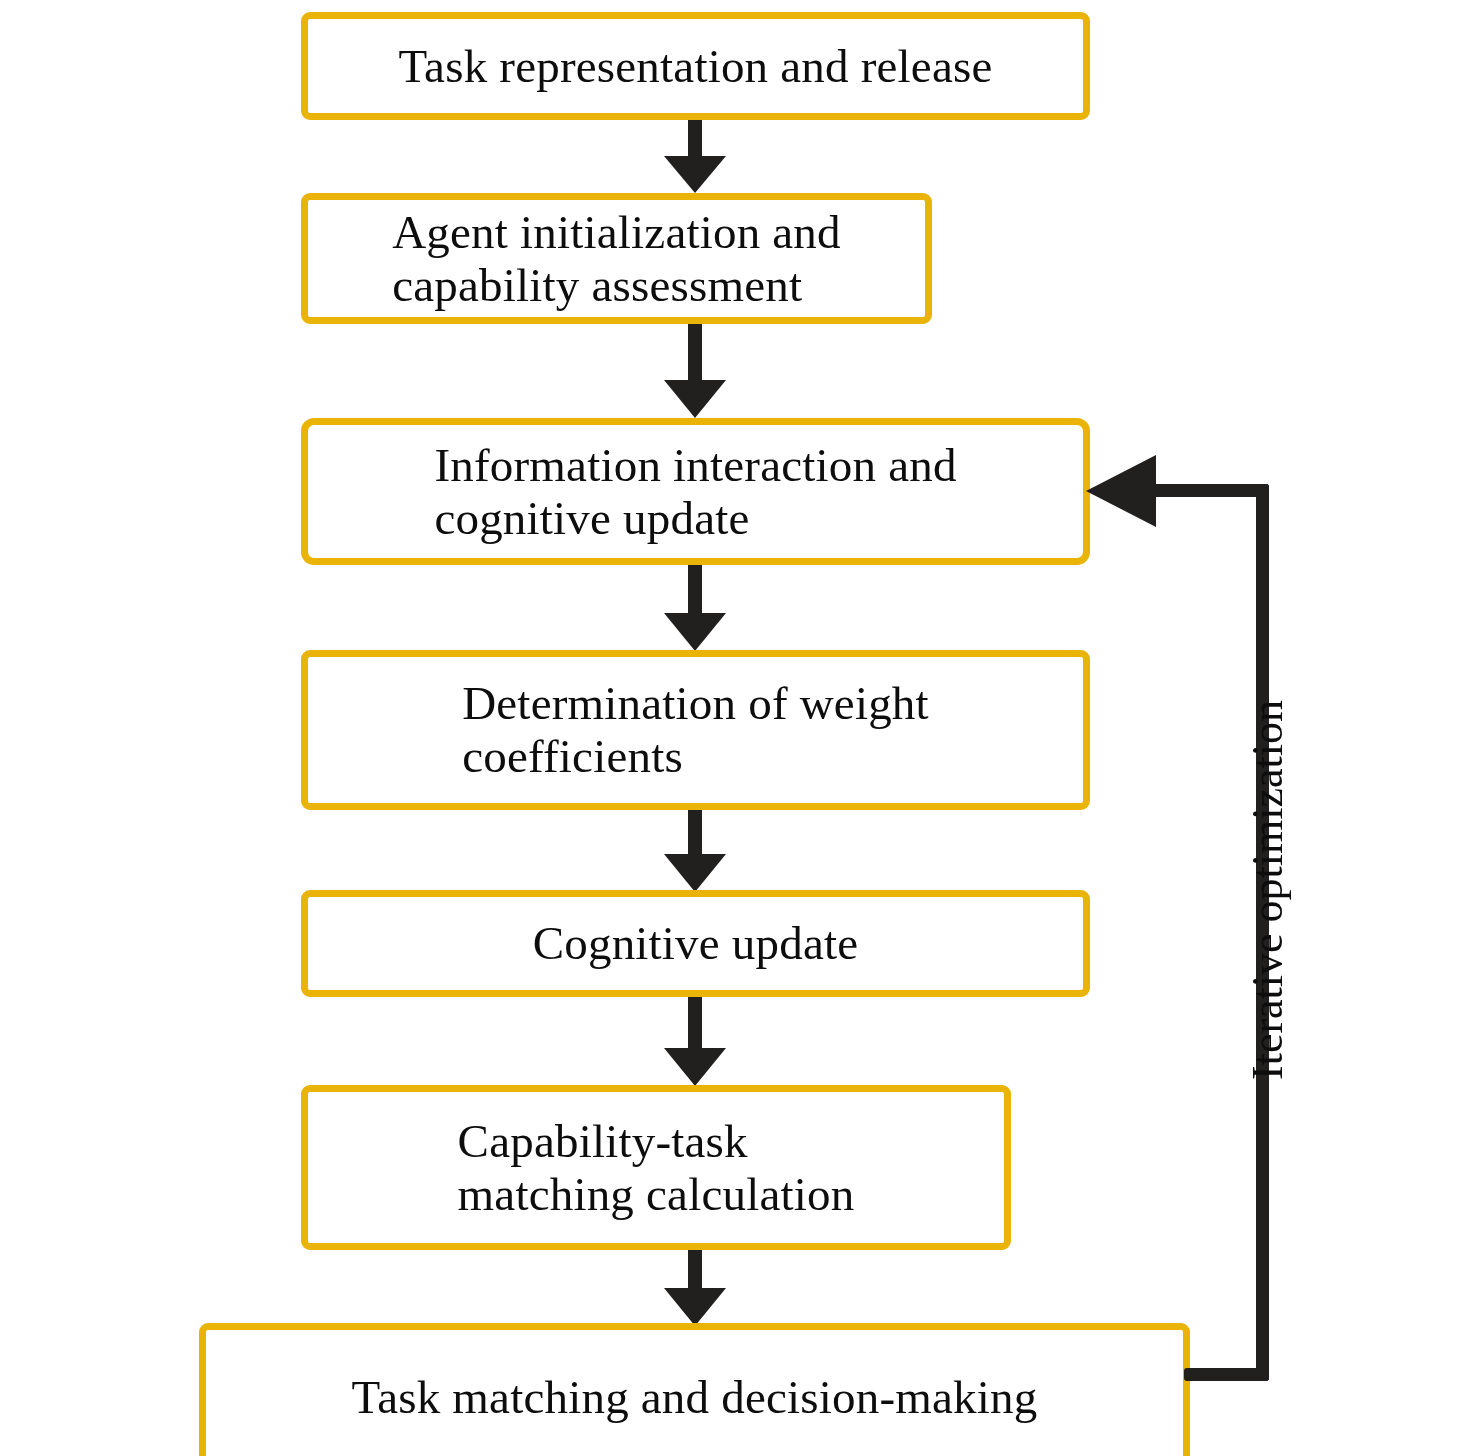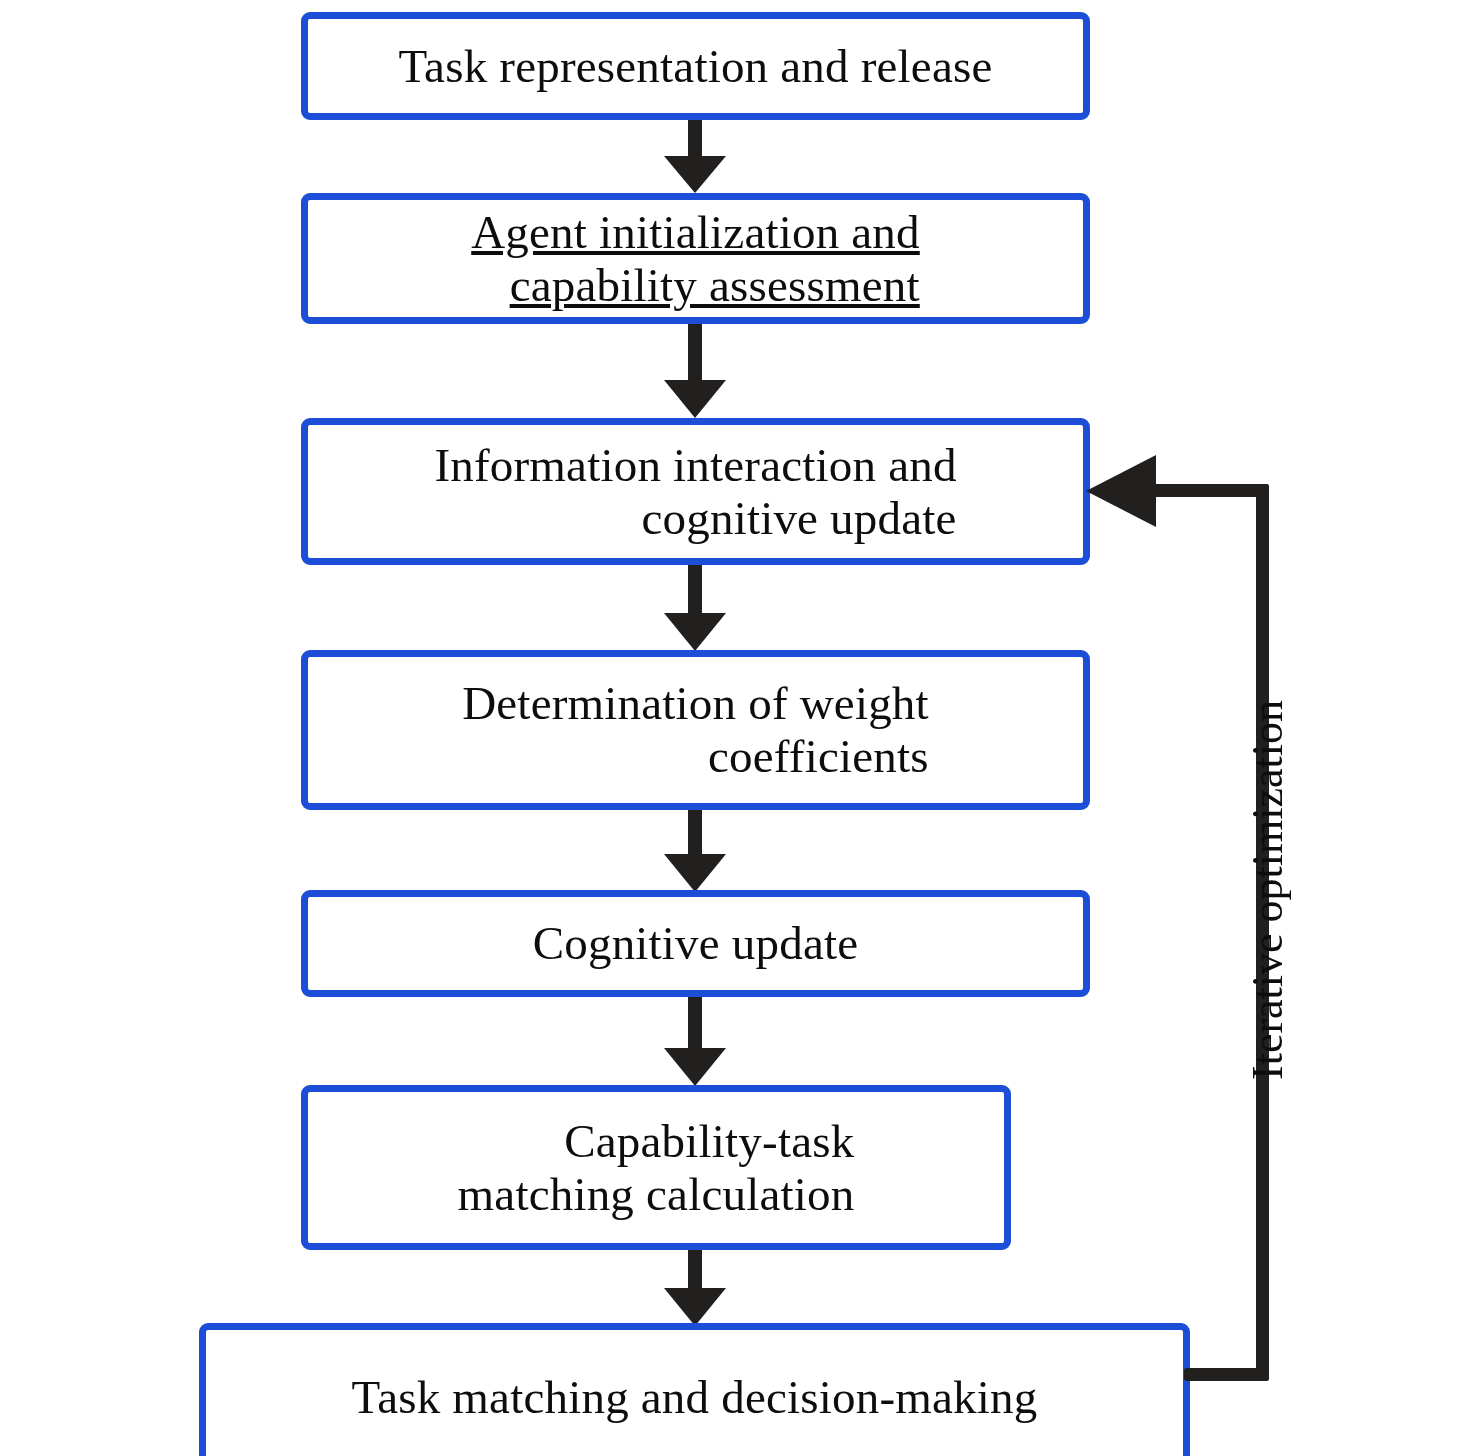--- a/index.html
+++ b/index.html
@@ -11,27 +11,27 @@
     position: relative;
     width: 1476px;
     height: 1456px;
     background: #ffffff;
     overflow: hidden;
     font-family: "Liberation Serif", "DejaVu Serif", serif;
   }
   .node {
     position: absolute;
     box-sizing: border-box;
-    border: 7px solid #1d4ed8;
+    border: 7px solid #eab308;
     border-radius: 9px;
     background: #ffffff;
     display: flex;
     align-items: center;
     justify-content: center;
-    text-align: right;
+    text-align: left;
     color: #0d0d0d;
     line-height: 1.12;
   }
   .node .node-label {
     display: block;
     padding: 0 10px;
     font-size: 47px;
     letter-spacing: 0.2px;
     white-space: pre-line;
   }
@@ -59,31 +59,31 @@
 
   <div class="node" style="left:301px; top:12px; width:789px; height:108px;">
     <span class="node-label">Task representation and release</span>
   </div>
 
   <svg class="flow-arrow" style="left:664px; top:120px;" width="62" height="73" viewBox="0 0 62 73">
     <rect x="24" y="0" width="14" height="40" fill="#221f1f"></rect>
     <polygon points="0,36 62,36 31,73" fill="#221f1f"></polygon>
   </svg>
 
-  <div class="node" style="left:301px; top:193px; width:789px; height:131px;text-decoration:underline;">
+  <div class="node" style="left:301px; top:193px; width:631px; height:131px;">
     <span class="node-label">Agent initialization and
 capability assessment</span>
   </div>
 
   <svg class="flow-arrow" style="left:664px; top:324px;" width="62" height="94" viewBox="0 0 62 94">
     <rect x="24" y="0" width="14" height="58" fill="#221f1f"></rect>
     <polygon points="0,56 62,56 31,94" fill="#221f1f"></polygon>
   </svg>
 
-  <div class="node" style="left:301px; top:418px; width:789px; height:147px;">
+  <div class="node" style="left:301px; top:418px; width:789px; height:147px;border-radius:13px;">
     <span class="node-label">Information interaction and
 cognitive update</span>
   </div>
 
   <svg class="flow-arrow" style="left:664px; top:565px;" width="62" height="86" viewBox="0 0 62 86">
     <rect x="24" y="0" width="14" height="50" fill="#221f1f"></rect>
     <polygon points="0,48 62,48 31,86" fill="#221f1f"></polygon>
   </svg>
 
   <div class="node" style="left:301px; top:650px; width:789px; height:160px;">

